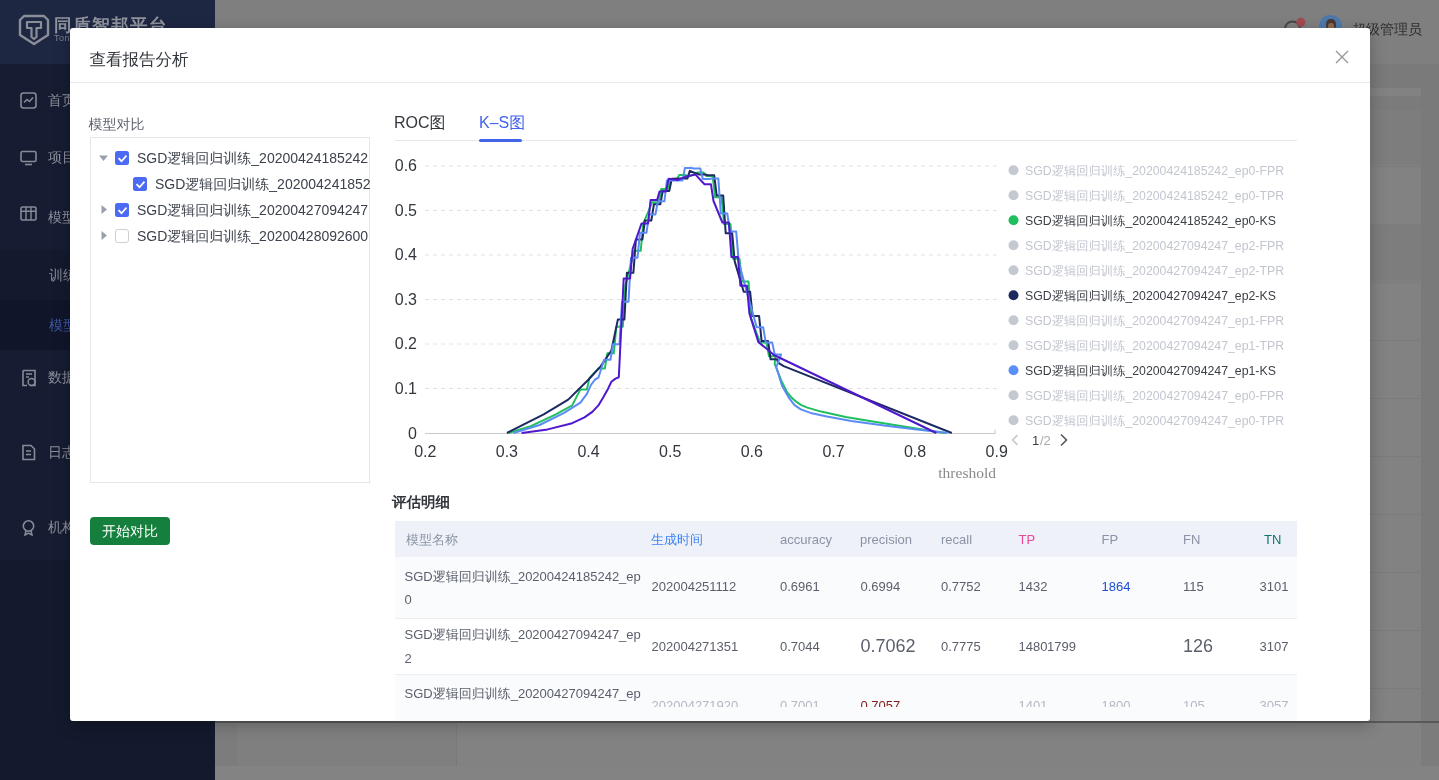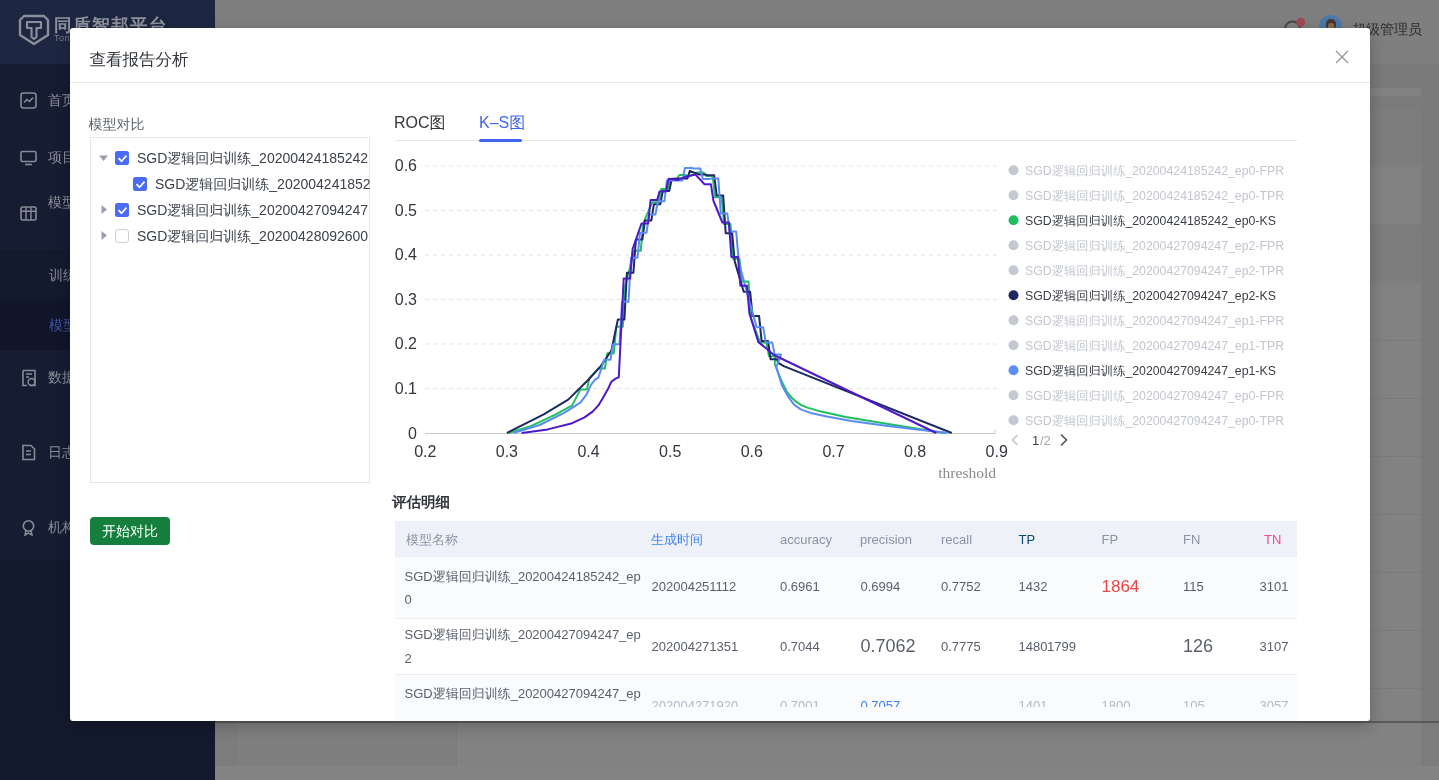--- a/index.html
+++ b/index.html
@@ -63,21 +63,21 @@
 <div class="abs" style="left:48px;top:92px;font-size:14px;color:#8b8f9a;">首页</div>
 <svg class="abs" style="left:20px;top:149px;" width="17" height="17" viewBox="0 0 17 17">
     <rect x="1" y="2.5" width="15" height="10" rx="1.5" fill="none" stroke="#878b96" stroke-width="1.6"></rect>
     <path d="M5 15.5 h7" stroke="#878b96" stroke-width="1.6"></path>
   </svg>
 <div class="abs" style="left:48px;top:149px;font-size:14px;color:#8b8f9a;">项目</div>
 <svg class="abs" style="left:20px;top:205px;" width="17" height="17" viewBox="0 0 17 17">
     <rect x="1" y="2" width="15" height="13" rx="1.5" fill="none" stroke="#878b96" stroke-width="1.6"></rect>
     <path d="M1 6.3 h15 M6 2 v13 M11 2 v13" stroke="#878b96" stroke-width="1.4"></path>
   </svg>
-<div class="abs" style="left:48px;top:194px;font-size:14px;color:#8b8f9a;">模型</div>
+<div class="abs" style="left:48px;top:209px;font-size:14px;color:#8b8f9a;">模型</div>
 <div class="abs" style="left:49px;top:267px;font-size:14px;color:#868a95;">训练管理</div>
 <div class="abs" style="left:49px;top:317px;font-size:14px;color:#3c57a6;">模型管理</div>
 <svg class="abs" style="left:20px;top:369px;" width="18" height="18" viewBox="0 0 18 18">
     <path d="M3 1.5 h12 v15 h-5" fill="none" stroke="#878b96" stroke-width="1.6"></path>
     <path d="M3 1.5 v15 h4" fill="none" stroke="#878b96" stroke-width="1.6"></path>
     <path d="M6 5 h6 M6 8 h3" stroke="#878b96" stroke-width="1.4"></path>
     <circle cx="11.5" cy="13" r="3.4" fill="none" stroke="#878b96" stroke-width="1.5"></circle>
   </svg>
 <div class="abs" style="left:48px;top:369px;font-size:14px;color:#8b8f9a;">数据源</div>
 <svg class="abs" style="left:20px;top:444px;" width="17" height="17" viewBox="0 0 17 17">
@@ -191,47 +191,47 @@
   <div class="abs" style="left:325px;top:529.1px;width:902px;height:60.8px;background:#fafbfd;"></div>
   <div class="abs" style="left:325px;top:590px;width:902px;height:56px;background:#fff;"></div>
   <div class="abs" style="left:325px;top:646.1px;width:902px;height:48px;background:#fafbfd;"></div>
   <div class="abs" style="left:325px;top:589.6px;width:902px;height:1px;background:#ededf2;"></div>
   <div class="abs" style="left:325px;top:645.8px;width:902px;height:1px;background:#ededf2;"></div>
 <div class="abs" style="left:336px;top:504px;width:120px;height:15px;font-size:13px;line-height:15px;color:#8a93a6;">模型名称</div>
 <div class="abs" style="left:580.9px;top:504px;width:120px;height:15px;font-size:13px;line-height:15px;color:#3b82f6;">生成时间</div>
 <div class="abs" style="left:710px;top:504px;width:120px;height:15px;font-size:13px;line-height:15px;color:#8a93a6;">accuracy</div>
 <div class="abs" style="left:790px;top:504px;width:120px;height:15px;font-size:13px;line-height:15px;color:#8a93a6;">precision</div>
 <div class="abs" style="left:871px;top:504px;width:120px;height:15px;font-size:13px;line-height:15px;color:#8a93a6;">recall</div>
-<div class="abs" style="left:948.5px;top:504px;width:120px;height:15px;font-size:13px;line-height:15px;color:#0c4a6e;">TP</div>
+<div class="abs" style="left:948.5px;top:504px;width:120px;height:15px;font-size:13px;line-height:15px;color:#ec4899;">TP</div>
 <div class="abs" style="left:1031.5px;top:504px;width:120px;height:15px;font-size:13px;line-height:15px;color:#8a93a6;">FP</div>
 <div class="abs" style="left:1113px;top:504px;width:120px;height:15px;font-size:13px;line-height:15px;color:#8a93a6;">FN</div>
-<div class="abs" style="left:1194px;top:504px;width:120px;height:15px;font-size:13px;line-height:15px;color:#ec4899;">TN</div>
+<div class="abs" style="left:1194px;top:504px;width:120px;height:15px;font-size:13px;line-height:15px;color:#0f766e;">TN</div>
 <div class="abs" style="left:334.5px;top:540.5px;height:15px;font-size:13px;line-height:15px;color:#5a5f6b;">SGD逻辑回归训练_20200424185242_ep</div>
 <div class="abs" style="left:334.5px;top:563.9px;height:15px;font-size:13px;line-height:15px;color:#5a5f6b;">0</div>
 <div class="abs" style="left:581.5px;top:551px;height:15px;font-size:13px;line-height:15px;color:#5a5f6b;">202004251112</div>
 <div class="abs" style="left:710px;top:551px;height:15px;font-size:13px;line-height:15px;color:#5a5f6b;">0.6961</div>
 <div class="abs" style="left:790.5px;top:551px;height:15px;font-size:13px;line-height:15px;color:#5a5f6b;">0.6994</div>
 <div class="abs" style="left:871px;top:551px;height:15px;font-size:13px;line-height:15px;color:#5a5f6b;">0.7752</div>
 <div class="abs" style="left:948.5px;top:551px;height:15px;font-size:13px;line-height:15px;color:#5a5f6b;">1432</div>
-<div class="abs" style="left:1031.5px;top:551px;height:15px;font-size:17px;line-height:15px;color:#ef4444;">1864</div>
+<div class="abs" style="left:1031.5px;top:551px;height:15px;font-size:13px;line-height:15px;color:#1d4ed8;">1864</div>
 <div class="abs" style="left:1113px;top:551px;height:15px;font-size:13px;line-height:15px;color:#5a5f6b;text-align:right;">115</div>
 <div class="abs" style="left:1189.5px;top:551px;height:15px;font-size:13px;line-height:15px;color:#5a5f6b;">3101</div>
 <div class="abs" style="left:334.5px;top:599px;height:15px;font-size:13px;line-height:15px;color:#5a5f6b;">SGD逻辑回归训练_20200427094247_ep</div>
 <div class="abs" style="left:334.5px;top:622.5px;height:15px;font-size:13px;line-height:15px;color:#5a5f6b;">2</div>
 <div class="abs" style="left:581.5px;top:610.5px;height:15px;font-size:13px;line-height:15px;color:#5a5f6b;">202004271351</div>
 <div class="abs" style="left:710px;top:610.5px;height:15px;font-size:13px;line-height:15px;color:#5a5f6b;">0.7044</div>
 <div class="abs" style="left:790.5px;top:610.5px;height:15px;font-size:18px;line-height:15px;color:#5a5f6b;">0.7062</div>
 <div class="abs" style="left:871px;top:610.5px;height:15px;font-size:13px;line-height:15px;color:#5a5f6b;">0.7775</div>
 <div class="abs" style="left:948.5px;top:610.5px;height:15px;font-size:13px;line-height:15px;color:#5a5f6b;">1480</div>
 <div class="abs" style="left:977px;top:610.5px;height:15px;font-size:13px;line-height:15px;color:#5a5f6b;">1799</div>
 <div class="abs" style="left:1113px;top:610.5px;height:15px;font-size:18px;line-height:15px;color:#5a5f6b;text-align:center;">126</div>
 <div class="abs" style="left:1189.5px;top:610.5px;height:15px;font-size:13px;line-height:15px;color:#5a5f6b;">3107</div>
 <div class="abs" style="left:334.5px;top:657.5px;height:15px;font-size:13px;line-height:15px;color:#5a5f6b;">SGD逻辑回归训练_20200427094247_ep</div>
 <div class="abs" style="left:334.5px;top:682.5px;height:15px;font-size:13px;line-height:15px;color:#5a5f6b;">1</div>
 <div class="abs" style="left:581.5px;top:669.5px;height:15px;font-size:13px;line-height:15px;color:#b3b8c2;">202004271920</div>
 <div class="abs" style="left:710px;top:669.5px;height:15px;font-size:13px;line-height:15px;color:#b3b8c2;">0.7001</div>
-<div class="abs" style="left:790.5px;top:669.5px;height:15px;font-size:13px;line-height:15px;color:#3b82f6;">0.7057</div>
+<div class="abs" style="left:790.5px;top:669.5px;height:15px;font-size:13px;line-height:15px;color:#7f1d1d;">0.7057</div>
 <div class="abs" style="left:871px;top:669.5px;height:15px;font-size:13px;line-height:15px;color:#b3b8c2;margin-top:29px;">0.7730</div>
 <div class="abs" style="left:948.5px;top:669.5px;height:15px;font-size:13px;line-height:15px;color:#b3b8c2;">1401</div>
 <div class="abs" style="left:1031.5px;top:669.5px;height:15px;font-size:13px;line-height:15px;color:#b3b8c2;">1800</div>
 <div class="abs" style="left:1113px;top:669.5px;height:15px;font-size:13px;line-height:15px;color:#b3b8c2;">105</div>
 <div class="abs" style="left:1189.5px;top:669.5px;height:15px;font-size:13px;line-height:15px;color:#b3b8c2;">3057</div>
 <div class="abs" style="left:325px;top:679px;width:902px;height:15px;background:#fafbfd;"></div>
 </div>
 </body></html>

